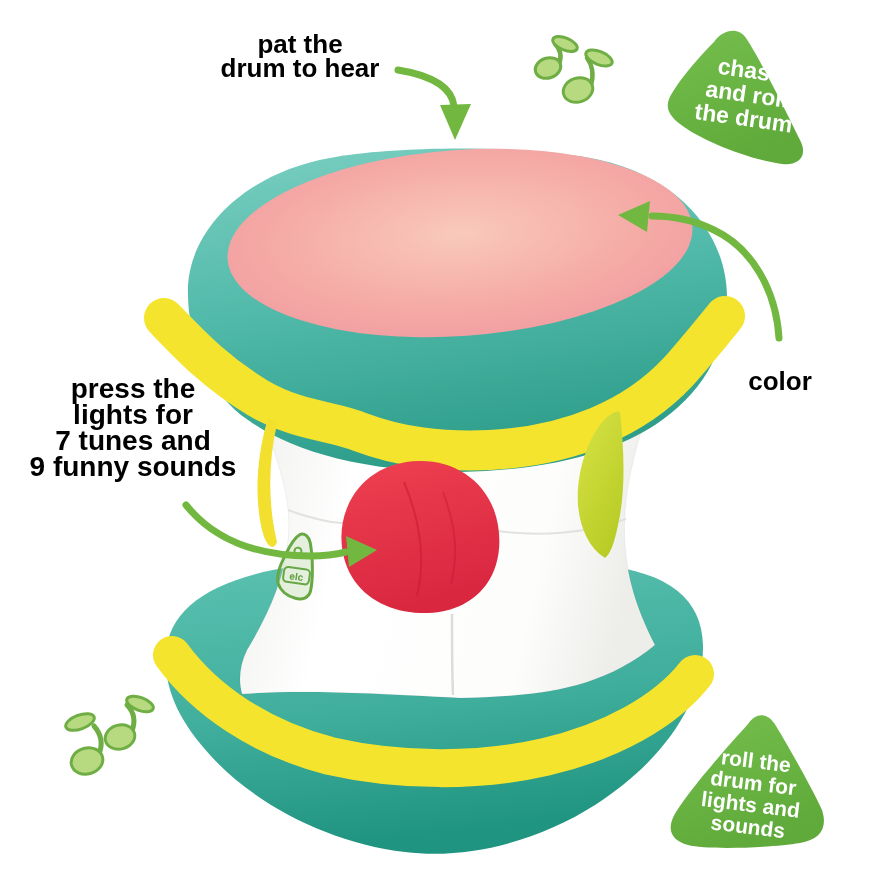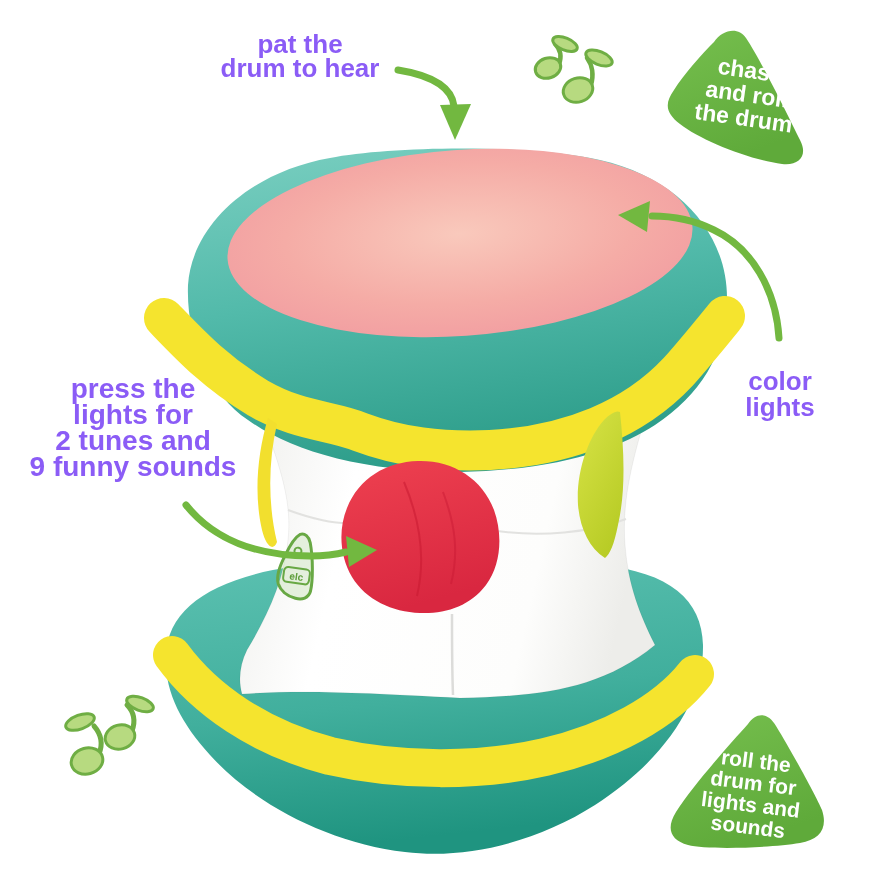--- a/index.html
+++ b/index.html
@@ -3,21 +3,21 @@
 <meta charset="utf-8">
 <style>
   html,body{margin:0;padding:0;background:#ffffff;}
   .canvas{
     position:relative;width:880px;height:880px;background:#ffffff;overflow:hidden;
     font-family:"Liberation Sans","DejaVu Sans",sans-serif;
   }
   .art{position:absolute;left:0;top:0;}
   .callout{
     position:absolute;text-align:center;font-weight:bold;
-    color:#8b5cf6;letter-spacing:0;
+    color:#000000;letter-spacing:0;
   }
   .callout div{white-space:nowrap;}
   .co-pat{left:188px;top:32px;width:224px;font-size:26px;line-height:24px;}
   .co-press{left:24px;top:376px;width:218px;font-size:28px;line-height:26px;}
   .co-lights{left:705px;top:368px;width:150px;font-size:26px;line-height:26px;}
   .pick-text{
     position:absolute;text-align:center;font-weight:bold;color:#ffffff;
   }
   .pick-text div{white-space:nowrap;}
   .pt-top{left:678px;top:58px;width:138px;font-size:23px;line-height:24px;transform:rotate(8deg);}
@@ -143,27 +143,26 @@
   </svg>
 
   <div class="callout co-pat">
     <div>pat the</div>
     <div>drum to hear</div>
   </div>
 
   <div class="callout co-press">
     <div>press the</div>
     <div>lights for</div>
-    <div>2 tunes and</div>
+    <div>7 tunes and</div>
     <div>9 funny sounds</div>
   </div>
 
   <div class="callout co-lights">
     <div>color</div>
-    <div>lights</div>
   </div>
 
   <div class="pick-text pt-top">
     <div>chase</div>
     <div>and roll</div>
     <div>the drum</div>
   </div>
 
   <div class="pick-text pt-bottom">
     <div>roll the</div>

